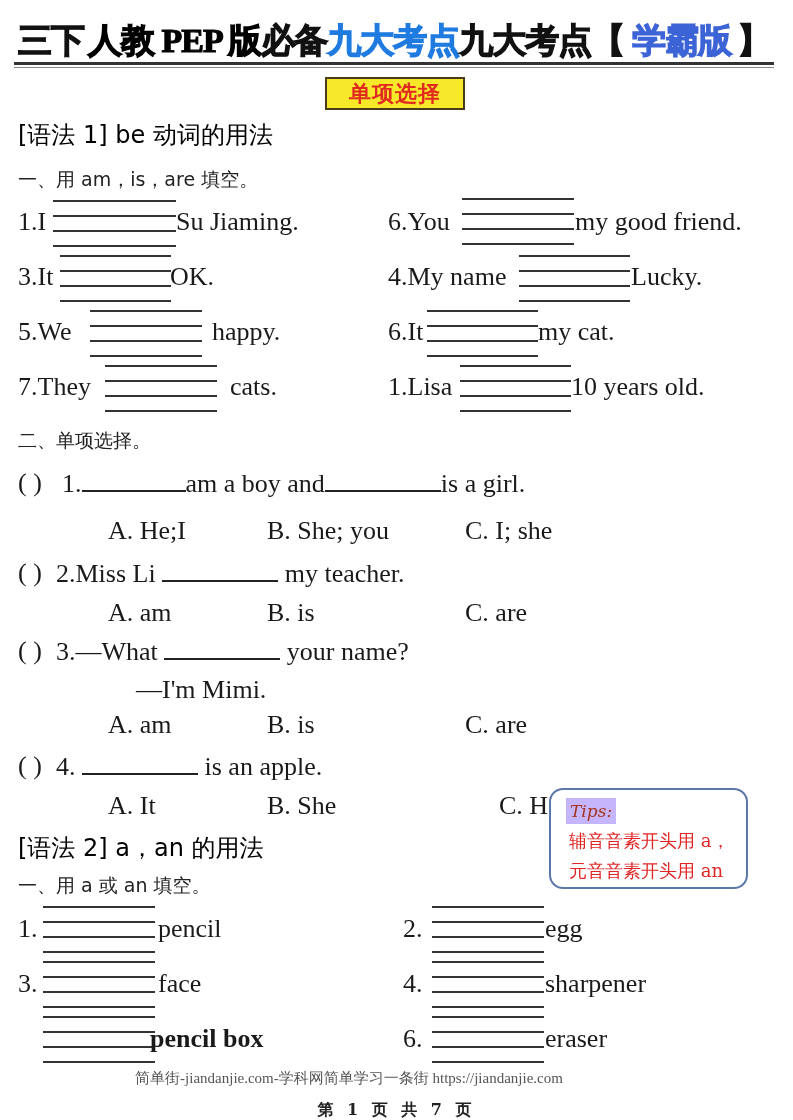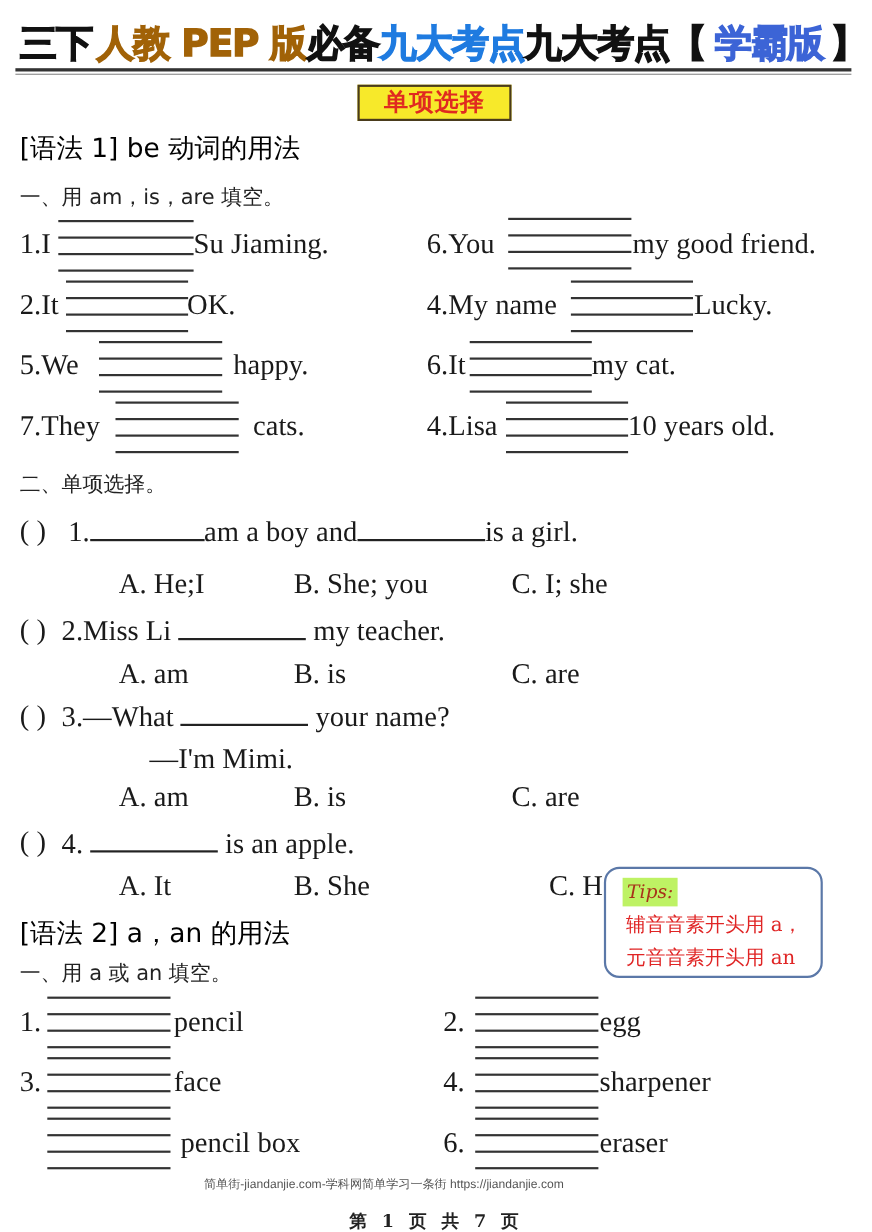--- a/index.html
+++ b/index.html
@@ -3,21 +3,21 @@
 <meta charset="utf-8">
 <style>
   html, body { margin: 0; padding: 0; background: #ffffff; }
   body { width: 793px; height: 1120px; position: relative; overflow: hidden; font-family: "Liberation Serif", "DejaVu Serif", serif; color: #1a1a1a; }
   .abs { position: absolute; white-space: nowrap; }
 
   
   .title { left: 18px; top: 18px; font-family: "DejaVu Sans", "Liberation Sans", sans-serif; font-weight: 900; font-size: 34px; letter-spacing: -1px; line-height: 44px; }
   .title span { display: inline-block; -webkit-text-stroke: 1.2px currentColor; }
   .t-black { color: #111111; }
-  .t-red { color: #a16207; }
+  .t-red { color: #000000; font-family: Liberation Serif, serif; }
   .t-blue { color: #1f7be0; }
   .t-blue2 { color: #3c64d6; }
   .title-rule { left: 14px; width: 760px; height: 3px; background: #333; }
   .title-rule2 { left: 14px; width: 760px; height: 1px; background: #888; }
 
   .badge { left: 325px; top: 77px; width: 140px; height: 33px; background: #f7e92a; border: 2px solid #4a3b1b; box-sizing: border-box; color: #e02a20; font-family: "DejaVu Sans", sans-serif; font-weight: 900; font-size: 22px; line-height: 29px; text-align: center; letter-spacing: 1px; }
 
   .sec-title { color: #000000; font-family: "DejaVu Sans", "Liberation Sans", sans-serif; font-size: 24px; line-height: 30px; }
   .sub-title { color: #222; font-family: "DejaVu Sans", "Liberation Sans", sans-serif; font-size: 19px; line-height: 24px; }
 
@@ -27,24 +27,24 @@
   .blank4 { position: absolute; height: 46px; }
   .blank4 i { position: absolute; left: 0; right: 0; height: 2px; background: #333; display: block; }
   .blank4 i:nth-child(1) { top: 0; }
   .blank4 i:nth-child(2) { top: 15px; }
   .blank4 i:nth-child(3) { top: 30px; }
   .blank4 i:nth-child(4) { top: 45px; }
 
   .uline { display: inline-block; border-bottom: 2px solid #222; height: 22px; vertical-align: baseline; }
 
   .tips { left: 549px; top: 788px; width: 199px; height: 101px; border: 2px solid #5b78a8; border-radius: 14px; box-sizing: border-box; background: #fff; }
-  .tips-label { position: absolute; left: 15px; top: 8px; background: #bef264; color: #a8321a; font-family: "DejaVu Serif", serif; font-style: italic; font-size: 17px; line-height: 26px; padding: 0 4px; }
+  .tips-label { position: absolute; left: 15px; top: 8px; background: #c4b5fd; color: #a8321a; font-family: "DejaVu Serif", serif; font-style: italic; font-size: 17px; line-height: 26px; padding: 0 4px; }
   .tips-line { position: absolute; left: 18px; color: #e02525; font-family: "DejaVu Serif", serif; font-size: 18px; line-height: 22px; }
 
-  .footer { left: 0; width: 698px; text-align: center; color: #555; font-family: Liberation Sans, sans-serif; font-size: 11px; }
+  .footer { left: 0; width: 698px; text-align: center; color: #555; font-family: Liberation Serif, serif; font-size: 15px; }
   .pagenum { left: 0; width: 793px; text-align: center; color: #222; font-family: "DejaVu Serif", serif; font-weight: bold; font-size: 16px; letter-spacing: 4px; }
 </style>
 </head>
 <body>
 
 <div class="abs title">
   <span class="t-black">三下</span><span class="t-red" style="margin-left:4px;">人教 PEP 版</span><span class="t-black">必备</span><span class="t-blue">九大考点</span><span class="t-black">九大考点【</span><span class="t-blue2" style="margin-left:8px;">学霸版</span><span class="t-black" style="margin-left:6px;">】</span>
 </div>
 <div class="abs title-rule" style="top:62px;"></div>
 <div class="abs title-rule2" style="top:67px;"></div>
@@ -67,21 +67,21 @@
 
   <div class="abs q" style="left:388px; top:207px;">6.You</div>
   <div class="blank4" style="left:462px; top:198px; width:112px;">
       <i></i>
       <i></i>
       <i></i>
       <i></i>
     </div>
   <div class="abs q" style="left:575px; top:207px;">my good friend.</div>
 
-  <div class="abs q" style="left:18px; top:262px;">2.It</div>
+  <div class="abs q" style="left:18px; top:262px;">3.It</div>
   <div class="blank4" style="left:60px; top:255px; width:111px;">
       <i></i>
       <i></i>
       <i></i>
       <i></i>
     </div>
   <div class="abs q" style="left:170px; top:262px;">OK.</div>
 
   <div class="abs q" style="left:388px; top:262px;">4.My name</div>
   <div class="blank4" style="left:519px; top:255px; width:111px;">
@@ -112,21 +112,21 @@
 
   <div class="abs q" style="left:18px; top:372px;">7.They</div>
   <div class="blank4" style="left:105px; top:365px; width:112px;">
       <i></i>
       <i></i>
       <i></i>
       <i></i>
     </div>
   <div class="abs q" style="left:230px; top:372px;">cats.</div>
 
-  <div class="abs q" style="left:388px; top:372px;">4.Lisa</div>
+  <div class="abs q" style="left:388px; top:372px;">1.Lisa</div>
   <div class="blank4" style="left:460px; top:365px; width:111px;">
       <i></i>
       <i></i>
       <i></i>
       <i></i>
     </div>
   <div class="abs q" style="left:571px; top:372px;">10 years old.</div>
 </div>
 
 <div class="abs sub-title" style="left:18px; top:428px;">二、单项选择。</div>
@@ -219,21 +219,21 @@
     </div>
   <div class="abs q" style="left:545px; top:969px;">sharpener</div>
 
   <div class="abs q" style="left:18px; top:1024px;"></div>
   <div class="blank4" style="left:43px; top:1016px; width:112px;">
       <i></i>
       <i></i>
       <i></i>
       <i></i>
     </div>
-  <div class="abs q" style="left:164px; top:1024px;">pencil box</div>
+  <div class="abs q" style="left:150px; top:1024px;font-weight:bold;">pencil box</div>
 
   <div class="abs q" style="left:403px; top:1024px;">6.</div>
   <div class="blank4" style="left:432px; top:1016px; width:112px;">
       <i></i>
       <i></i>
       <i></i>
       <i></i>
     </div>
   <div class="abs q" style="left:545px; top:1024px;">eraser</div>
 </div>

